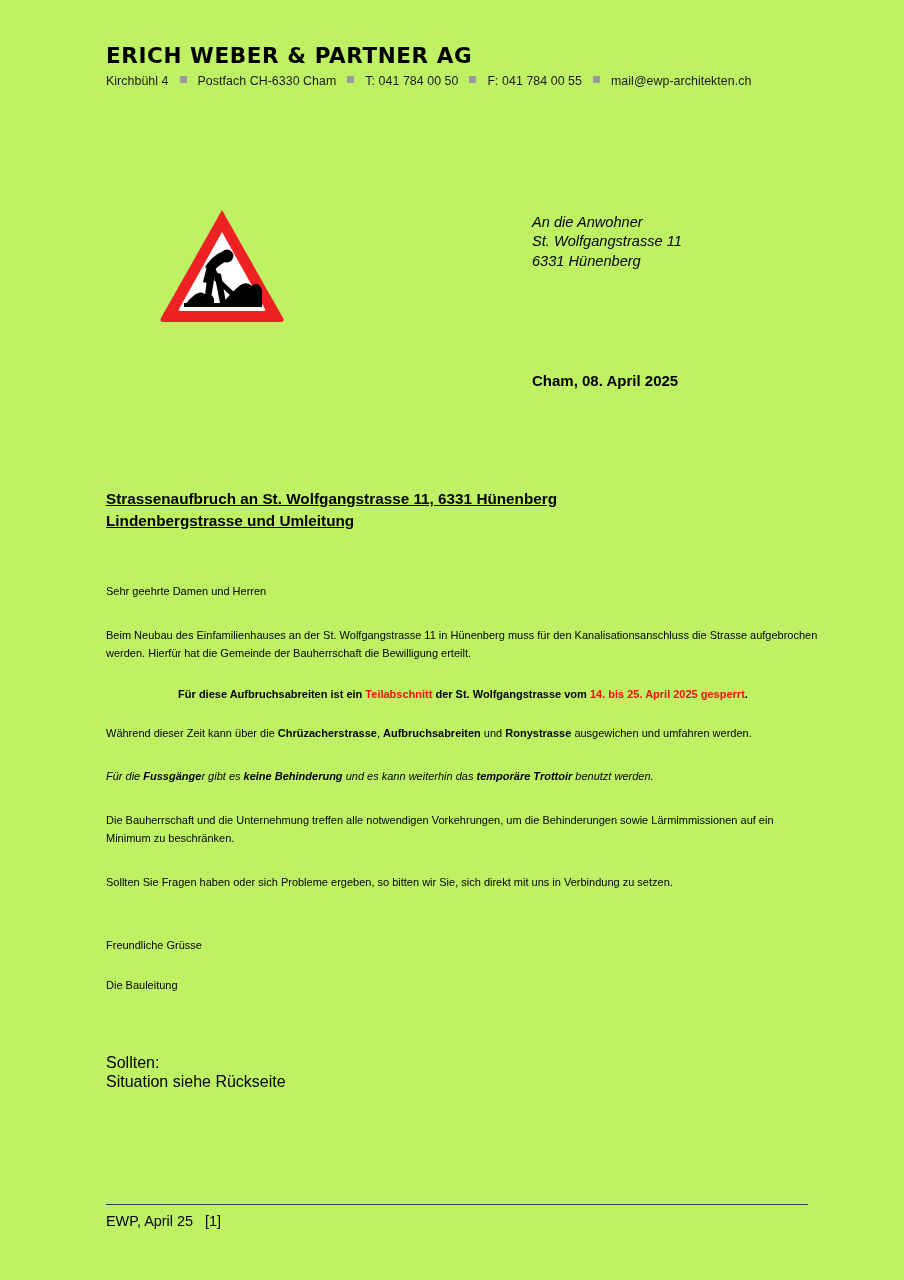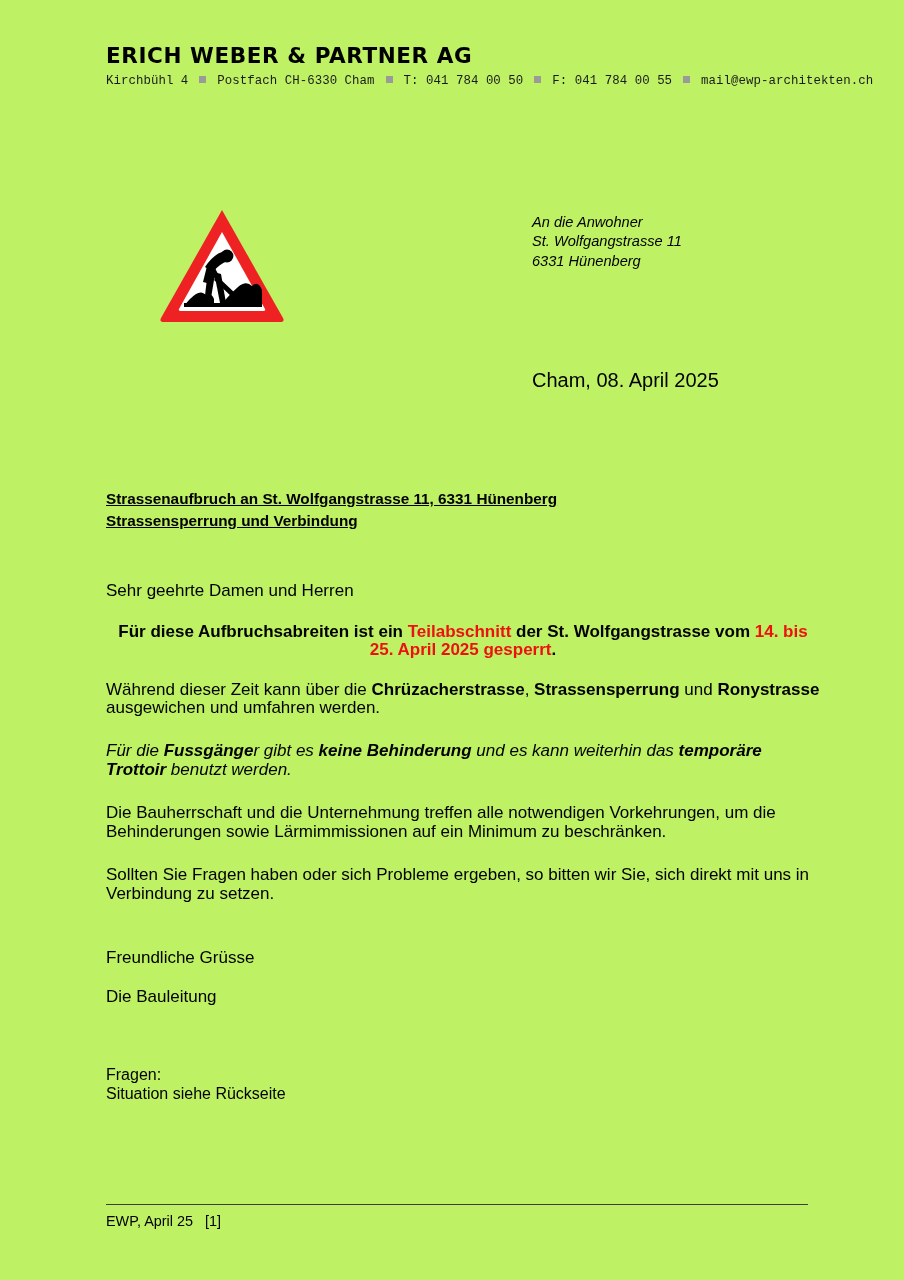--- a/index.html
+++ b/index.html
@@ -44,21 +44,21 @@
     line-height: 1.1;
     white-space: nowrap;
     color: #000;
   }
   .lh-qualification { letter-spacing: 0.5px; }
 
   .lh-contact {
     margin-top: 6px;
     display: flex;
     align-items: center;
-    font-family: Liberation Mono, monospace;
+    font-family: Liberation Sans, sans-serif;
     font-size: 12.4px;
     font-weight: 400;
     color: #1a1a1a;
     white-space: nowrap;
     letter-spacing: 0.05px;
   }
   .lh-sep {
     display: inline-block;
     width: 7px;
     height: 7px;
@@ -85,43 +85,44 @@
     left: 532px;
     top: 213px;
     font-size: 14.6px;
     line-height: 19.4px;
     color: #000;
   }
   .place-date {
     position: absolute;
     left: 532px;
     top: 371px;
-    font-size: 20px;
+    font-size: 15px;
     line-height: 19.4px;
     color: #000;
+    font-weight: bold;
   }
 
   
   .body-area {
     position: absolute;
     left: 106px;
     top: 488px;
     width: 714px;
   }
   .subject {
     font-size: 15.3px;
     font-weight: 700;
     line-height: 21.5px;
     margin: 0 0 0 0;
     text-decoration: underline;
   }
   .subject div { white-space: nowrap; }
 
   p.para {
-    font-size: 17px;
+    font-size: 11px;
     line-height: 18.6px;
     margin: 0;
   }
   .salutation { margin-top: 51px !important; }
   .p-intro    { margin-top: 25px !important; }
   .p-notice   {
     margin-top: 22px !important;
     text-align: center;
     font-weight: 700;
     line-height: 20px;
@@ -215,48 +216,49 @@
     <div>St. Wolfgangstrasse 11</div>
     <div>6331 Hünenberg</div>
   </address>
 
   <div class="place-date">Cham, 08. April 2025</div>
 
   <main class="body-area">
 
     <h1 class="subject">
       <div>Strassenaufbruch an St. Wolfgangstrasse 11, 6331 Hünenberg</div>
-      <div>Strassensperrung und Verbindung</div>
+      <div>Lindenbergstrasse und Umleitung</div>
     </h1>
 
     <p class="para salutation">Sehr geehrte Damen und Herren</p>
 
+    <p class="para p-intro">Beim Neubau des Einfamilienhauses an der St. Wolfgangstrasse 11 in Hünenberg muss für den Kanalisationsanschluss die Strasse aufgebrochen werden. Hierfür hat die Gemeinde der Bauherrschaft die Bewilligung erteilt.</p>
 
     <p class="para p-notice">
       <span>Für diese Aufbruchsabreiten ist ein </span><span class="red">Teilabschnitt</span><span> der St. Wolfgangstrasse vom </span><span class="red">14. bis 25. April 2025 gesperrt</span><span>.</span>
     </p>
 
     <p class="para p-detour">
-      <span>Während dieser Zeit kann über die </span><b>Chrüzacherstrasse</b><span>, </span><b>Strassensperrung</b><span> und </span><b>Ronystrasse</b><span> ausgewichen und umfahren werden.</span>
+      <span>Während dieser Zeit kann über die </span><b>Chrüzacherstrasse</b><span>, </span><b>Aufbruchsabreiten</b><span> und </span><b>Ronystrasse</b><span> ausgewichen und umfahren werden.</span>
     </p>
 
     <p class="para p-pedestrian">
       <span>Für die </span><b>Fussgänge</b><span>r gibt es </span><b>keine Behinderung</b><span> und es kann weiterhin das </span><b>temporäre Trottoir</b><span> benutzt werden.</span>
     </p>
 
     <p class="para p-measures">Die Bauherrschaft und die Unternehmung treffen alle notwendigen Vorkehrungen, um die Behinderungen sowie Lärmimmissionen auf ein Minimum zu beschränken.</p>
 
     <p class="para p-questions">Sollten Sie Fragen haben oder sich Probleme ergeben, so bitten wir Sie, sich direkt mit uns in Verbindung zu setzen.</p>
 
     <p class="para p-regards">Freundliche Grüsse</p>
 
     <p class="para p-signature">Die Bauleitung</p>
 
     <div class="para p-attachment">
-      <div>Fragen:</div>
+      <div>Sollten:</div>
       <div>Situation siehe Rückseite</div>
     </div>
 
   </main>
 
   <div class="footer-rule"></div>
   <div class="footer-text">EWP, April 25   [1]</div>
 
 </div>
 

